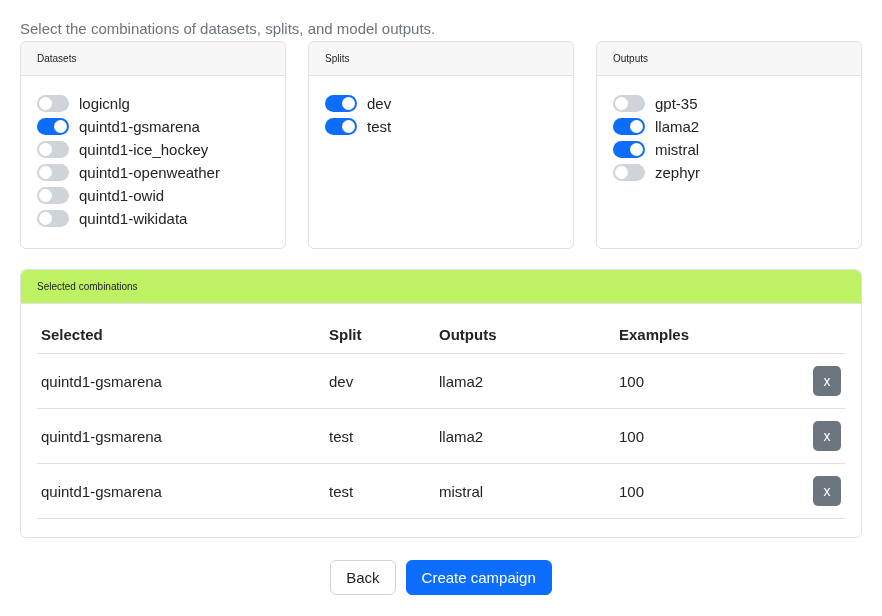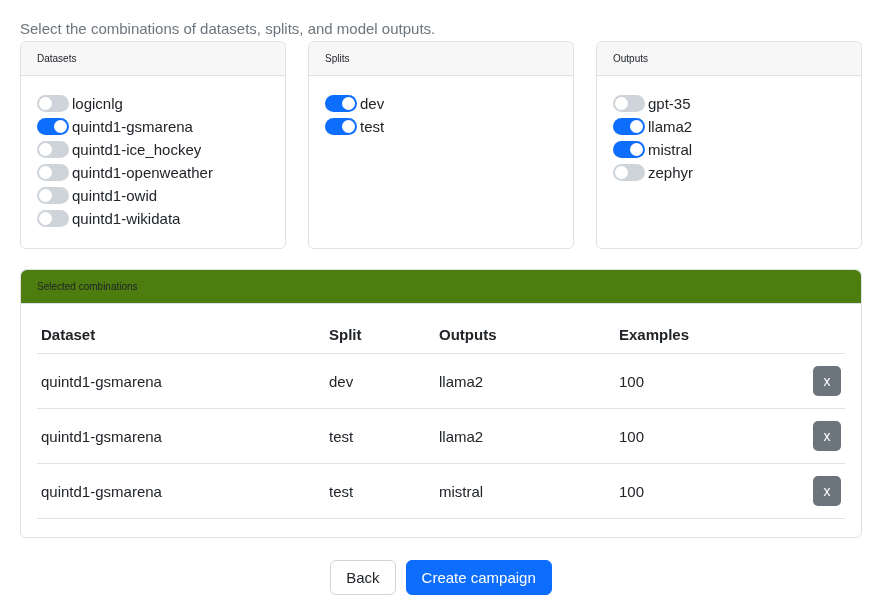--- a/index.html
+++ b/index.html
@@ -34,21 +34,21 @@
     border-radius: 6px 6px 0 0;
     font-size: 10px;
     color: #212529;
   }
   .card-body {
     padding: 16px 16px 18px 16px;
   }
   .toggle-row {
     display: flex;
     align-items: center;
-    gap: 3px;
+    gap: 10px;
     padding: 3px 0;
   }
   .toggle {
     position: relative;
     width: 32px;
     height: 17px;
     border-radius: 20px;
     cursor: pointer;
     flex-shrink: 0;
   }
@@ -69,21 +69,21 @@
     font-size: 15px;
     color: #212529;
   }
 
   .combo-card {
     border: 1px solid #dee2e6;
     border-radius: 6px;
     margin-bottom: 22px;
   }
   .combo-card .card-header {
-    background: #4d7c0f;
+    background: #bef264;
   }
   .combo-body {
     padding: 12px 16px 18px 16px;
   }
   table.combos {
     width: 100%;
     border-collapse: collapse;
   }
   table.combos th {
     text-align: left;
@@ -210,21 +210,21 @@
   </div>
 
 </div>
 
 <div class="combo-card">
   <div class="card-header">Selected combinations</div>
   <div class="combo-body">
     <table class="combos">
       <thead>
         <tr>
-          <th>Dataset</th>
+          <th>Selected</th>
           <th style="width:110px;">Split</th>
           <th style="width:180px;">Outputs</th>
           <th style="width:180px;">Examples</th>
           <th class="del-cell"></th>
         </tr>
       </thead>
       <tbody id="combos-body">
           <tr>
             <td>quintd1-gsmarena</td>
             <td>dev</td>

